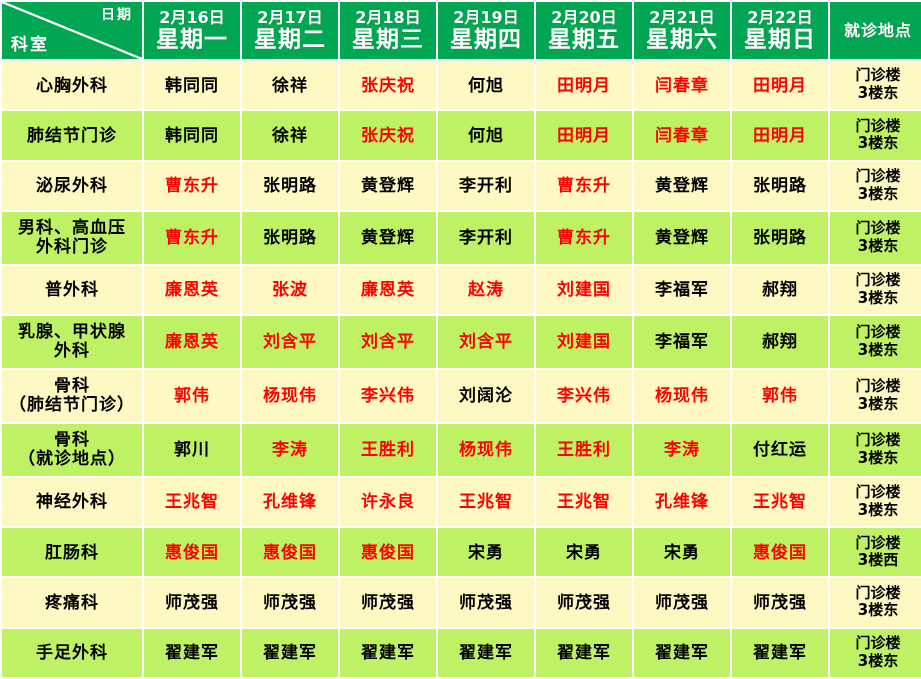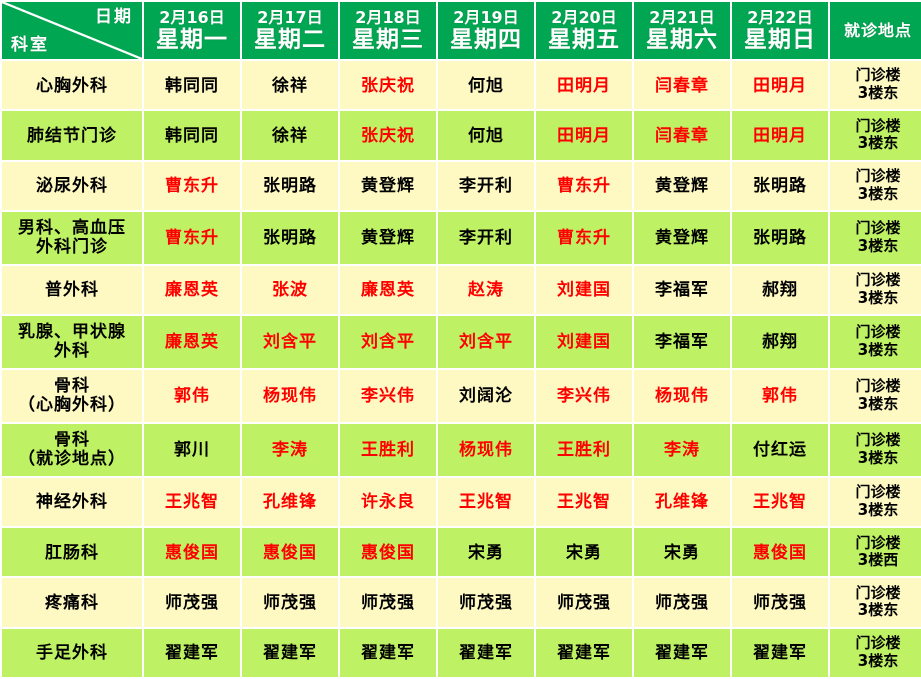--- a/index.html
+++ b/index.html
@@ -57,21 +57,21 @@
   }
   .corner-slash {
     position: absolute;
     left: 0; top: 0;
     width: 100%; height: 100%;
   }
   .corner-date {
     position: absolute;
     right: 9px;
     top: 5px;
-    font-size: 17px;
+    font-size: 14px;
     letter-spacing: 2px;
     color: #ffffff;
   }
   .corner-dept {
     position: absolute;
     left: 9px;
     bottom: 5px;
     font-size: 17px;
     letter-spacing: 2px;
     color: #ffffff;
@@ -258,21 +258,21 @@
         <td class="name-cell">李福军</td>
         <td class="name-cell">郝翔</td>
         <td class="place-cell">
           <span class="pl1">门诊楼</span>
           <span class="pl2">3楼东</span>
         </td>
       </tr>
       <tr class="row-gray">
         <td class="dept-cell">
           <span class="two-line">骨科</span>
-          <span class="two-line">（心胸外科）</span>
+          <span class="two-line">（肺结节门诊）</span>
         </td>
         <td class="name-cell red">郭伟</td>
         <td class="name-cell red">杨现伟</td>
         <td class="name-cell red">李兴伟</td>
         <td class="name-cell">刘阔沦</td>
         <td class="name-cell red">李兴伟</td>
         <td class="name-cell red">杨现伟</td>
         <td class="name-cell red">郭伟</td>
         <td class="place-cell">
           <span class="pl1">门诊楼</span>

